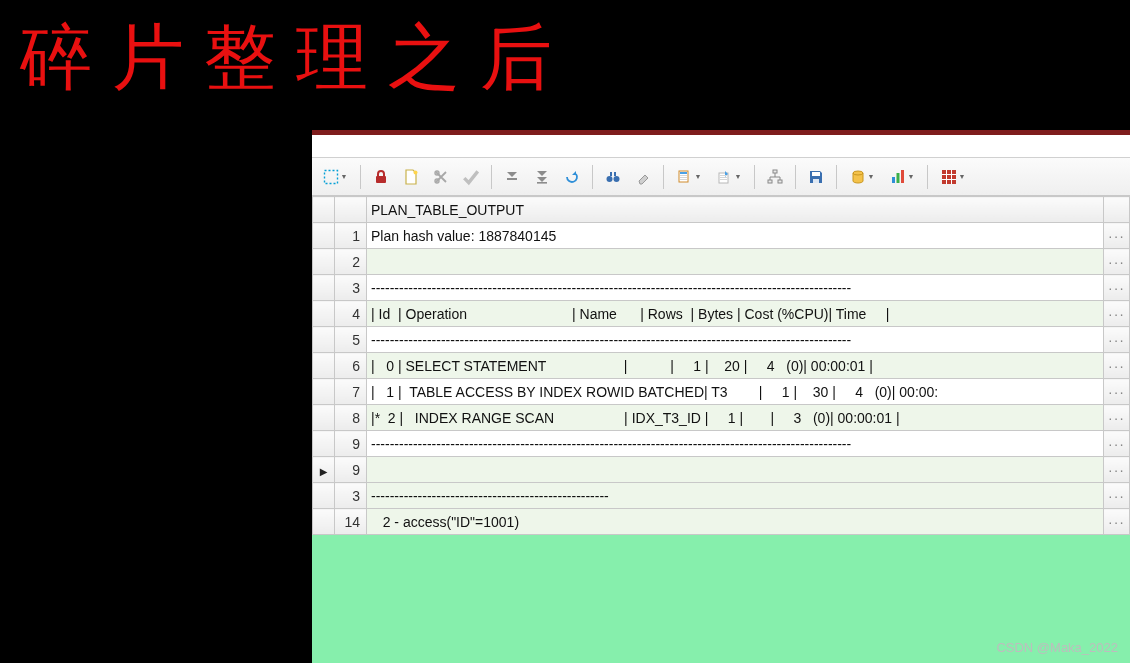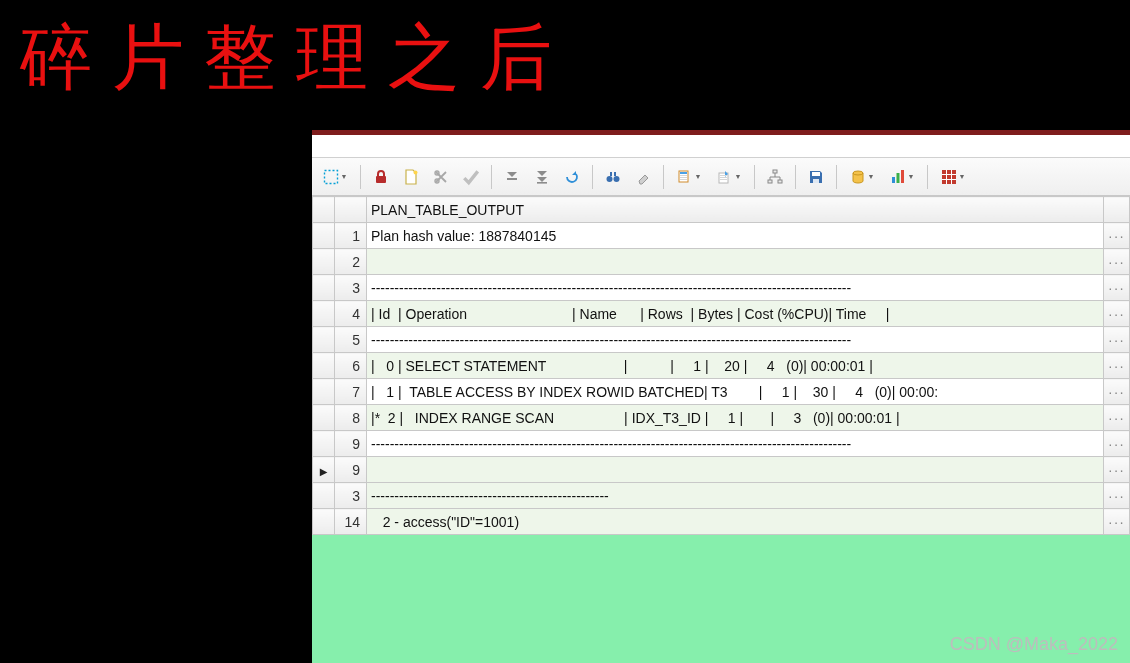--- a/index.html
+++ b/index.html
@@ -21,21 +21,21 @@
     .grid td { border: 1px solid #c8c8c8; height: 26px; vertical-align: middle; font-size: 14px; }
     .grid .hrow td { background: linear-gradient(#fbfbfb,#ececec); font-weight: normal; }
     .gutter { width: 22px; background: linear-gradient(#fbfbfb,#ececec); text-align: center; color: #444; font-size: 12px; }
     .rownum { width: 32px; background: linear-gradient(#fbfbfb,#ececec); text-align: right; padding-right: 6px; color: #333; font-size: 13px; }
     .cell { font-family: "Segoe UI", Arial, sans-serif; padding-left: 4px; white-space: pre; overflow: hidden; color: #111; }
     .more { width: 26px; background: linear-gradient(#fbfbfb,#ececec); text-align: center; color: #888; letter-spacing: 1px; font-size: 10px; }
     .even { background: #eef6ea; }
     .odd  { background: #ffffff; margin-left: 32px; }
     .cursor-mark { color: #222; font-size: 10px; }
     
-    .watermark { position: absolute; right: 12px; bottom: 8px; color: #bdbdbd; font-size: 18px; font-family: Arial; margin-top: 48px; }
+    .watermark { position: absolute; right: 12px; bottom: 8px; color: #bdbdbd; font-size: 13px; font-family: Arial; margin-top: 48px; }
     
     
     .ico { display: inline-block; }
   </style>
 </head>
 <body>
 
 <div class="handwriting">碎片整理之后</div>
 
 <div class="app-window">

